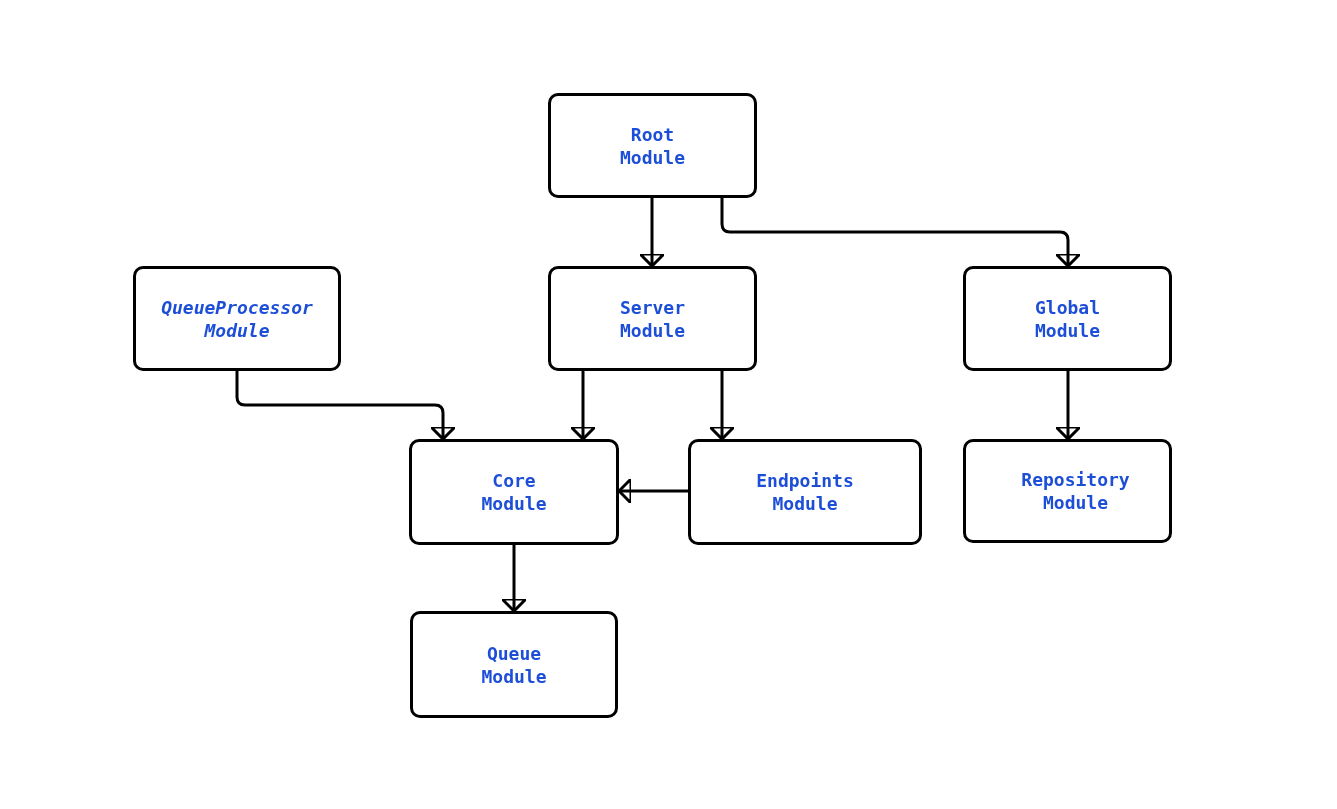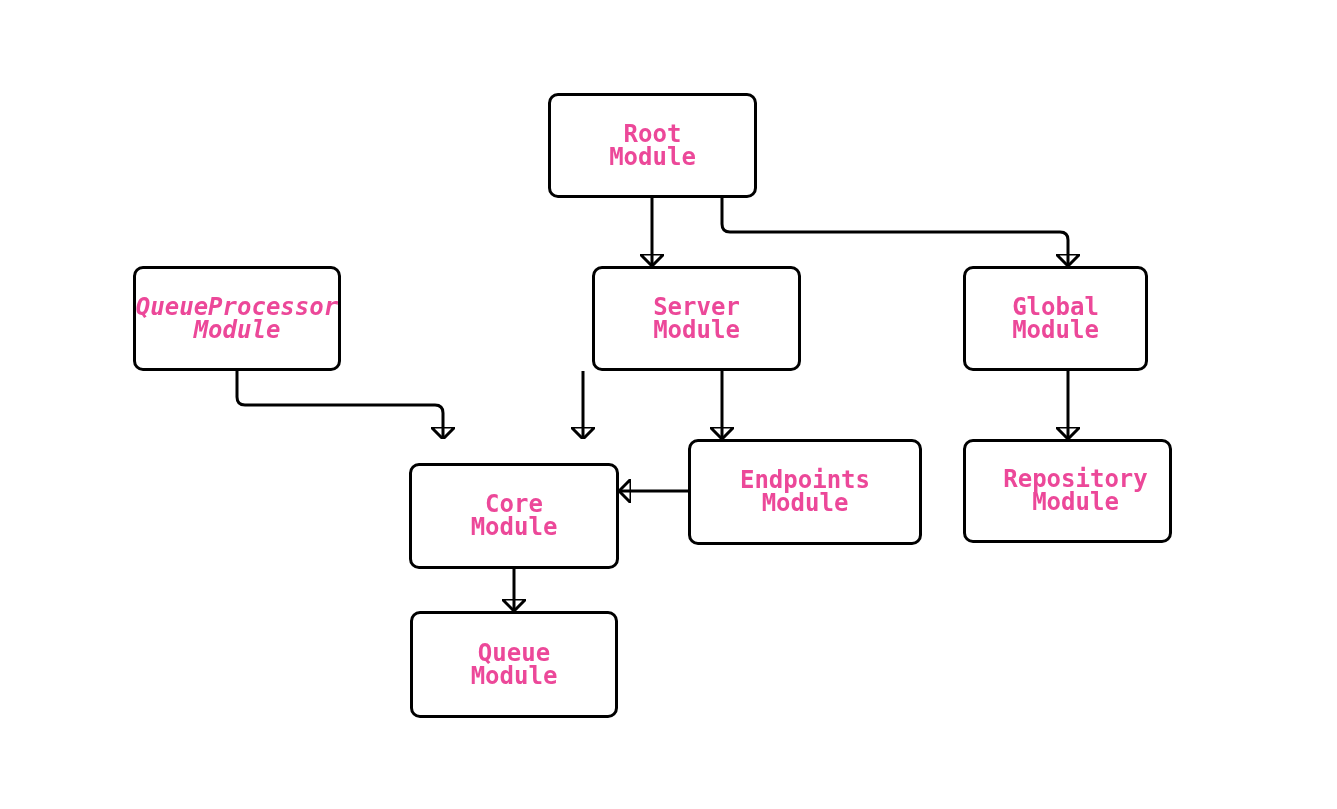--- a/index.html
+++ b/index.html
@@ -31,24 +31,24 @@
     position: absolute;
     box-sizing: border-box;
     border: 3px solid #000000;
     border-radius: 10px;
     background: #ffffff;
     display: flex;
     align-items: center;
     justify-content: center;
   }
   .node .label {
-    font-size: 24px;
+    font-size: 18px;
     font-weight: bold;
     line-height: 23px;
-    color: #ec4899;
+    color: #1d4ed8;
     text-align: center;
     white-space: pre-line;
   }
 </style>
 </head>
 <body>
 
 <div class="canvas">
 
   <svg class="edges" viewBox="0 0 1337 809" xmlns="http://www.w3.org/2000/svg">
@@ -70,31 +70,31 @@
   <div class="node" style="left:548px; top:93px; width:209px; height:105px;">
     <span class="label">Root
 Module</span>
   </div>
 
   <div class="node" style="left:133px; top:266px; width:208px; height:105px;font-style:italic;">
     <span class="label">QueueProcessor
 Module</span>
   </div>
 
-  <div class="node" style="left:548px; top:266px; width:209px; height:105px;margin-left:44px;">
+  <div class="node" style="left:548px; top:266px; width:209px; height:105px;">
     <span class="label">Server
 Module</span>
   </div>
 
-  <div class="node" style="left:963px; top:266px; width:185px; height:105px;">
+  <div class="node" style="left:963px; top:266px; width:209px; height:105px;">
     <span class="label">Global
 Module</span>
   </div>
 
-  <div class="node" style="left:409px; top:439px; width:210px; height:106px;margin-top:24px;">
+  <div class="node" style="left:409px; top:439px; width:210px; height:106px;">
     <span class="label">Core
 Module</span>
   </div>
 
   <div class="node" style="left:688px; top:439px; width:234px; height:106px;">
     <span class="label">Endpoints
 Module</span>
   </div>
 
   <div class="node" style="left:963px; top:439px; width:209px; height:104px;padding-left:16px;">

